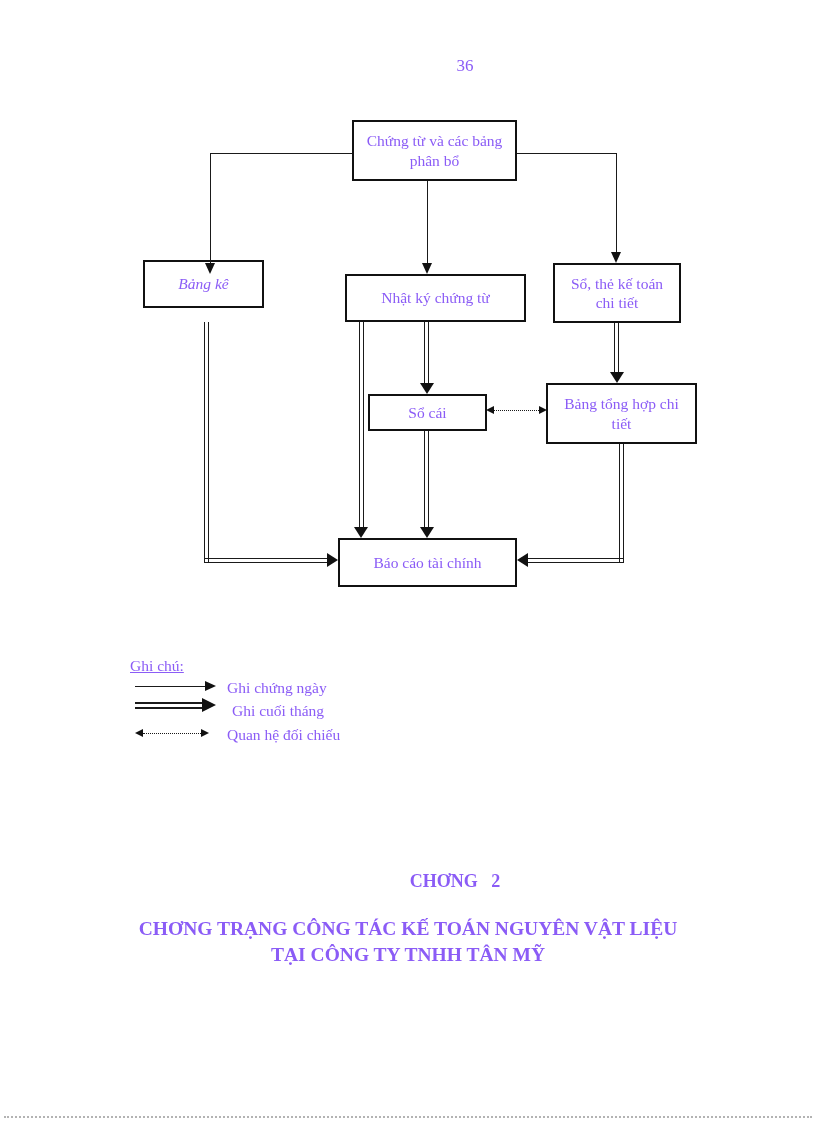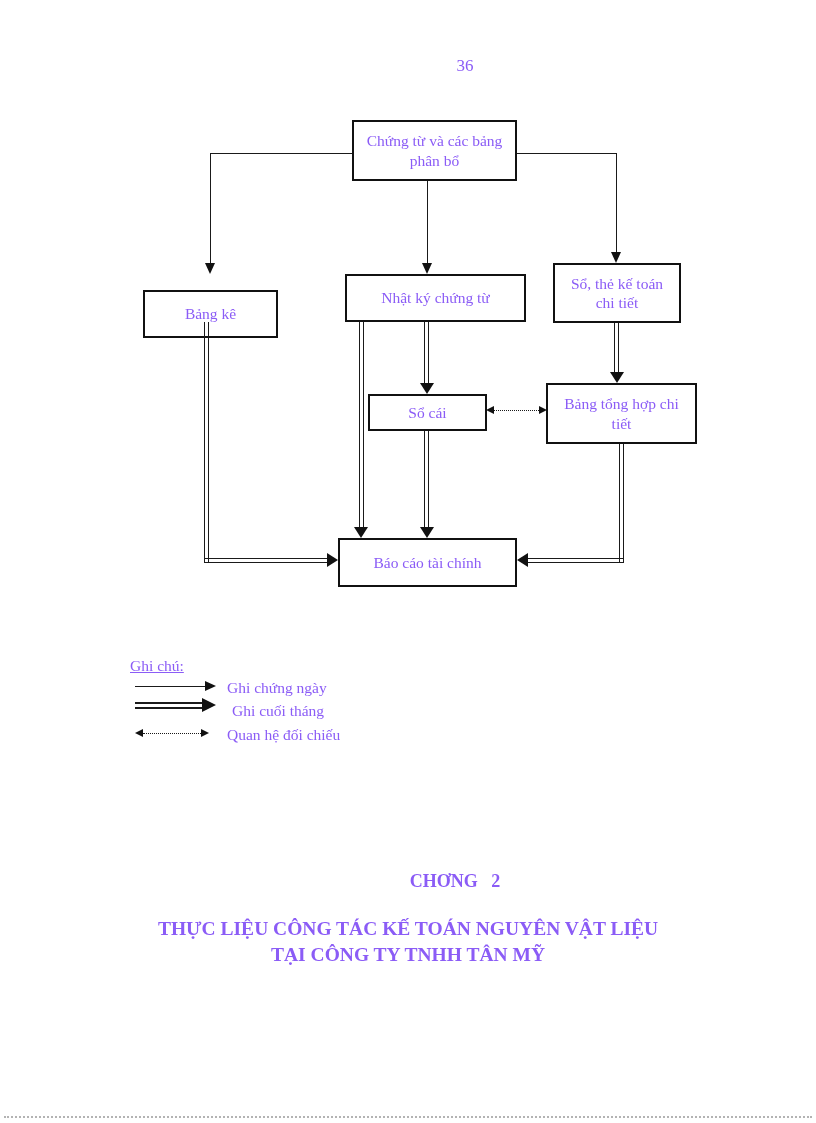--- a/index.html
+++ b/index.html
@@ -21,21 +21,21 @@
   .node{
     display:flex;align-items:center;justify-content:center;
     text-align:center;
     border:2px solid #111;
     background:#fff;
     font-size:15.5px;line-height:1.25;
     box-sizing:border-box;
     padding:2px 6px;
   }
   #n-chungtu{left:352px;top:120px;width:165px;height:61px;}
-  #n-bangke{left:143px;top:290px;width:135px;height:48px;}
+  #n-bangke{left:143px;top:260px;width:121px;height:48px;font-style:italic;}
   #n-nhatky{left:345px;top:274px;width:181px;height:48px;}
   #n-sothe{left:553px;top:263px;width:128px;height:60px;}
   #n-socai{left:368px;top:394px;width:119px;height:37px;}
   #n-bangtonghop{left:546px;top:383px;width:151px;height:61px;}
   #n-baocao{left:338px;top:538px;width:179px;height:49px;font-family:Liberation Serif, serif;}
   
   .sh{border-top:1.5px solid #1a1a1a;height:0;}
   .sv{border-left:1.5px solid #1a1a1a;width:0;}
   .dv{width:5px;border-left:1.5px solid #1a1a1a;border-right:1.5px solid #1a1a1a;box-sizing:border-box;}
   .dh{height:5px;border-top:1.5px solid #1a1a1a;border-bottom:1.5px solid #1a1a1a;box-sizing:border-box;}
@@ -133,17 +133,17 @@
     <div class="abs ah ah-right-b" style="left:202px;top:698px;border-left-width:14px;"></div>
     <div class="abs legend-label" style="left:232px;top:702px;">Ghi cuối tháng</div>
 
     <div class="abs dot-h" style="left:143px;top:733px;width:60px;"></div>
     <div class="abs ah ah-left-s" style="left:135px;top:729px;"></div>
     <div class="abs ah ah-right-s" style="left:201px;top:729px;"></div>
     <div class="abs legend-label" style="left:227px;top:726px;">Quan hệ đối chiếu</div>
   </div>
 
   <div class="abs chapter-heading">CHƠNG   2</div>
-  <div class="abs chapter-title" id="title-l1">THỰC LIỆU CÔNG TÁC KẾ TOÁN NGUYÊN VẬT LIỆU</div>
+  <div class="abs chapter-title" id="title-l1">CHƠNG TRẠNG CÔNG TÁC KẾ TOÁN NGUYÊN VẬT LIỆU</div>
   <div class="abs chapter-title" id="title-l2">TẠI CÔNG TY TNHH TÂN MỸ</div>
 
   <div class="abs bottom-rule"></div>
 </div>
 
 </body></html>

